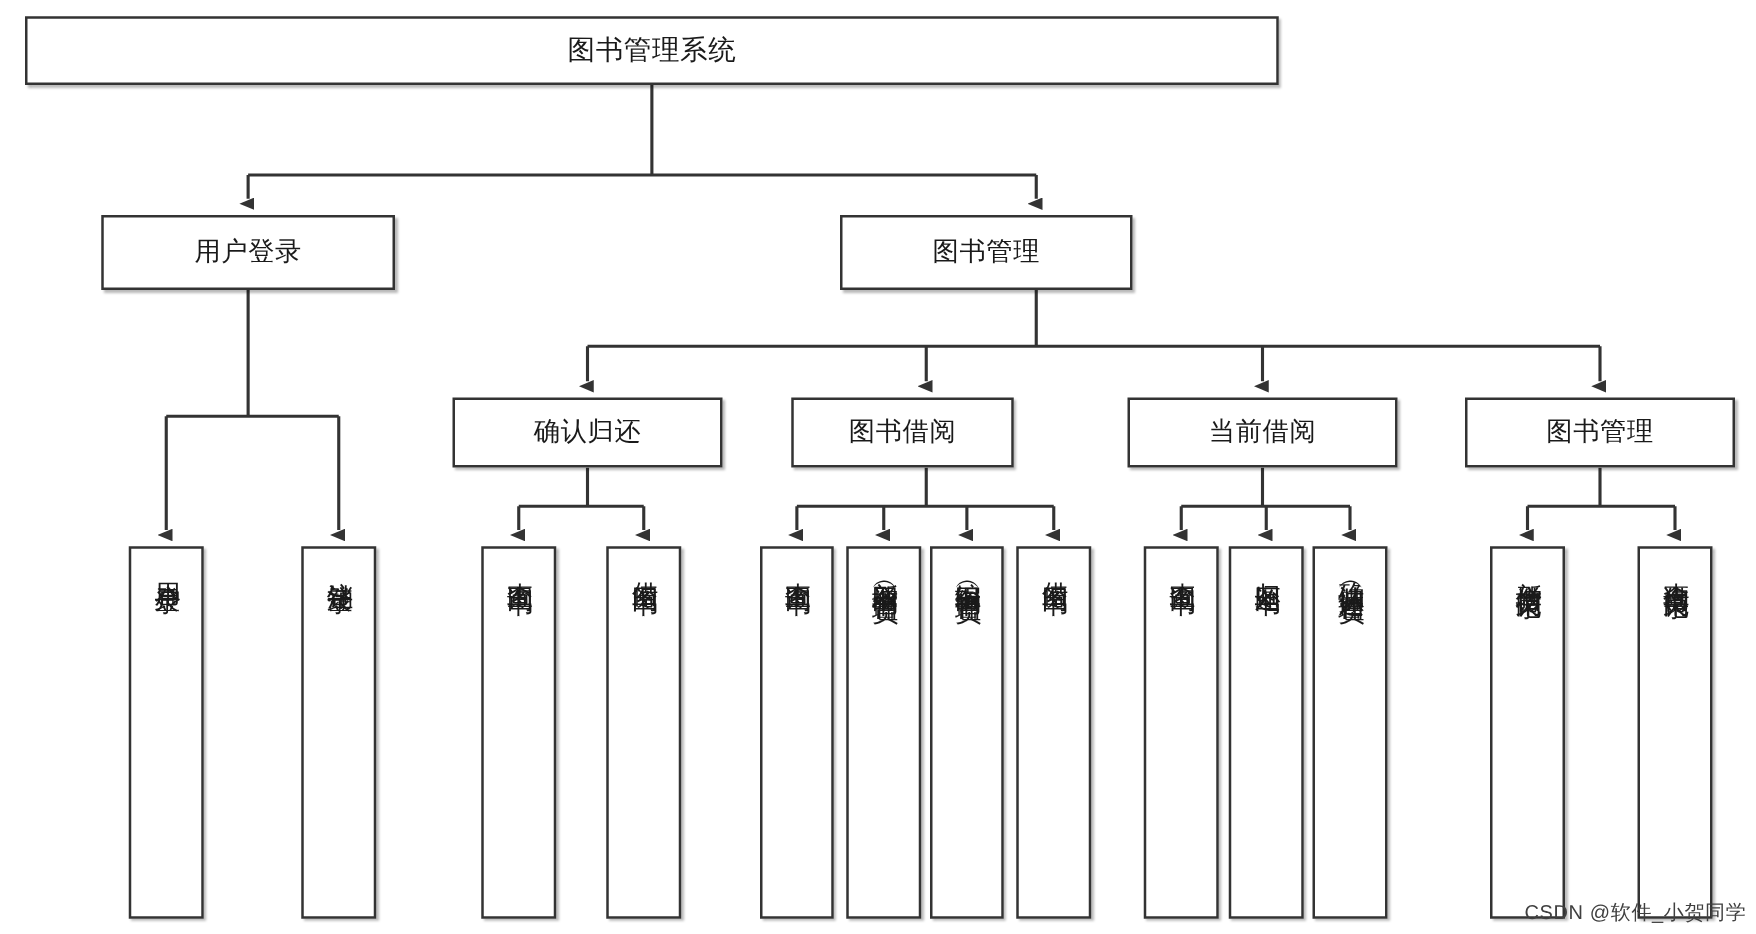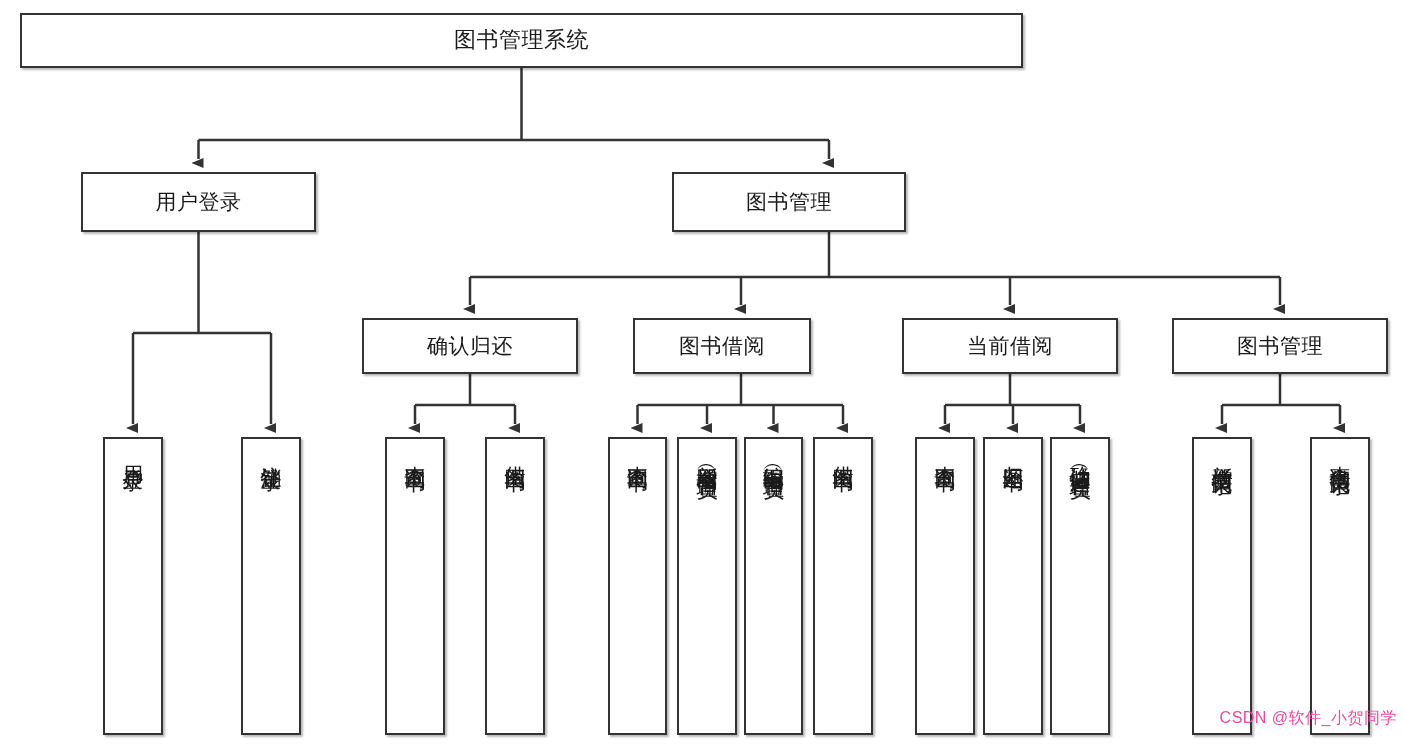--- a/index.html
+++ b/index.html
@@ -60,23 +60,23 @@
     writing-mode: vertical-rl;
     text-orientation: upright;
     font-size: 21px;
     line-height: 1.05;
     letter-spacing: 2px;
     white-space: nowrap;
   }
   .watermark {
     position: absolute;
     right: 8px;
-    bottom: 18px;
+    bottom: 6px;
     font-size: 16px;
-    color: #ec4899;
+    color: #404040;
     letter-spacing: 0.5px;
     z-index: 5;
     white-space: nowrap;
   }
 </style>
 </head>
 <body>
 
 <div id="canvas">
   <svg id="edges" viewBox="0 0 1405 747" xmlns="http://www.w3.org/2000/svg">

